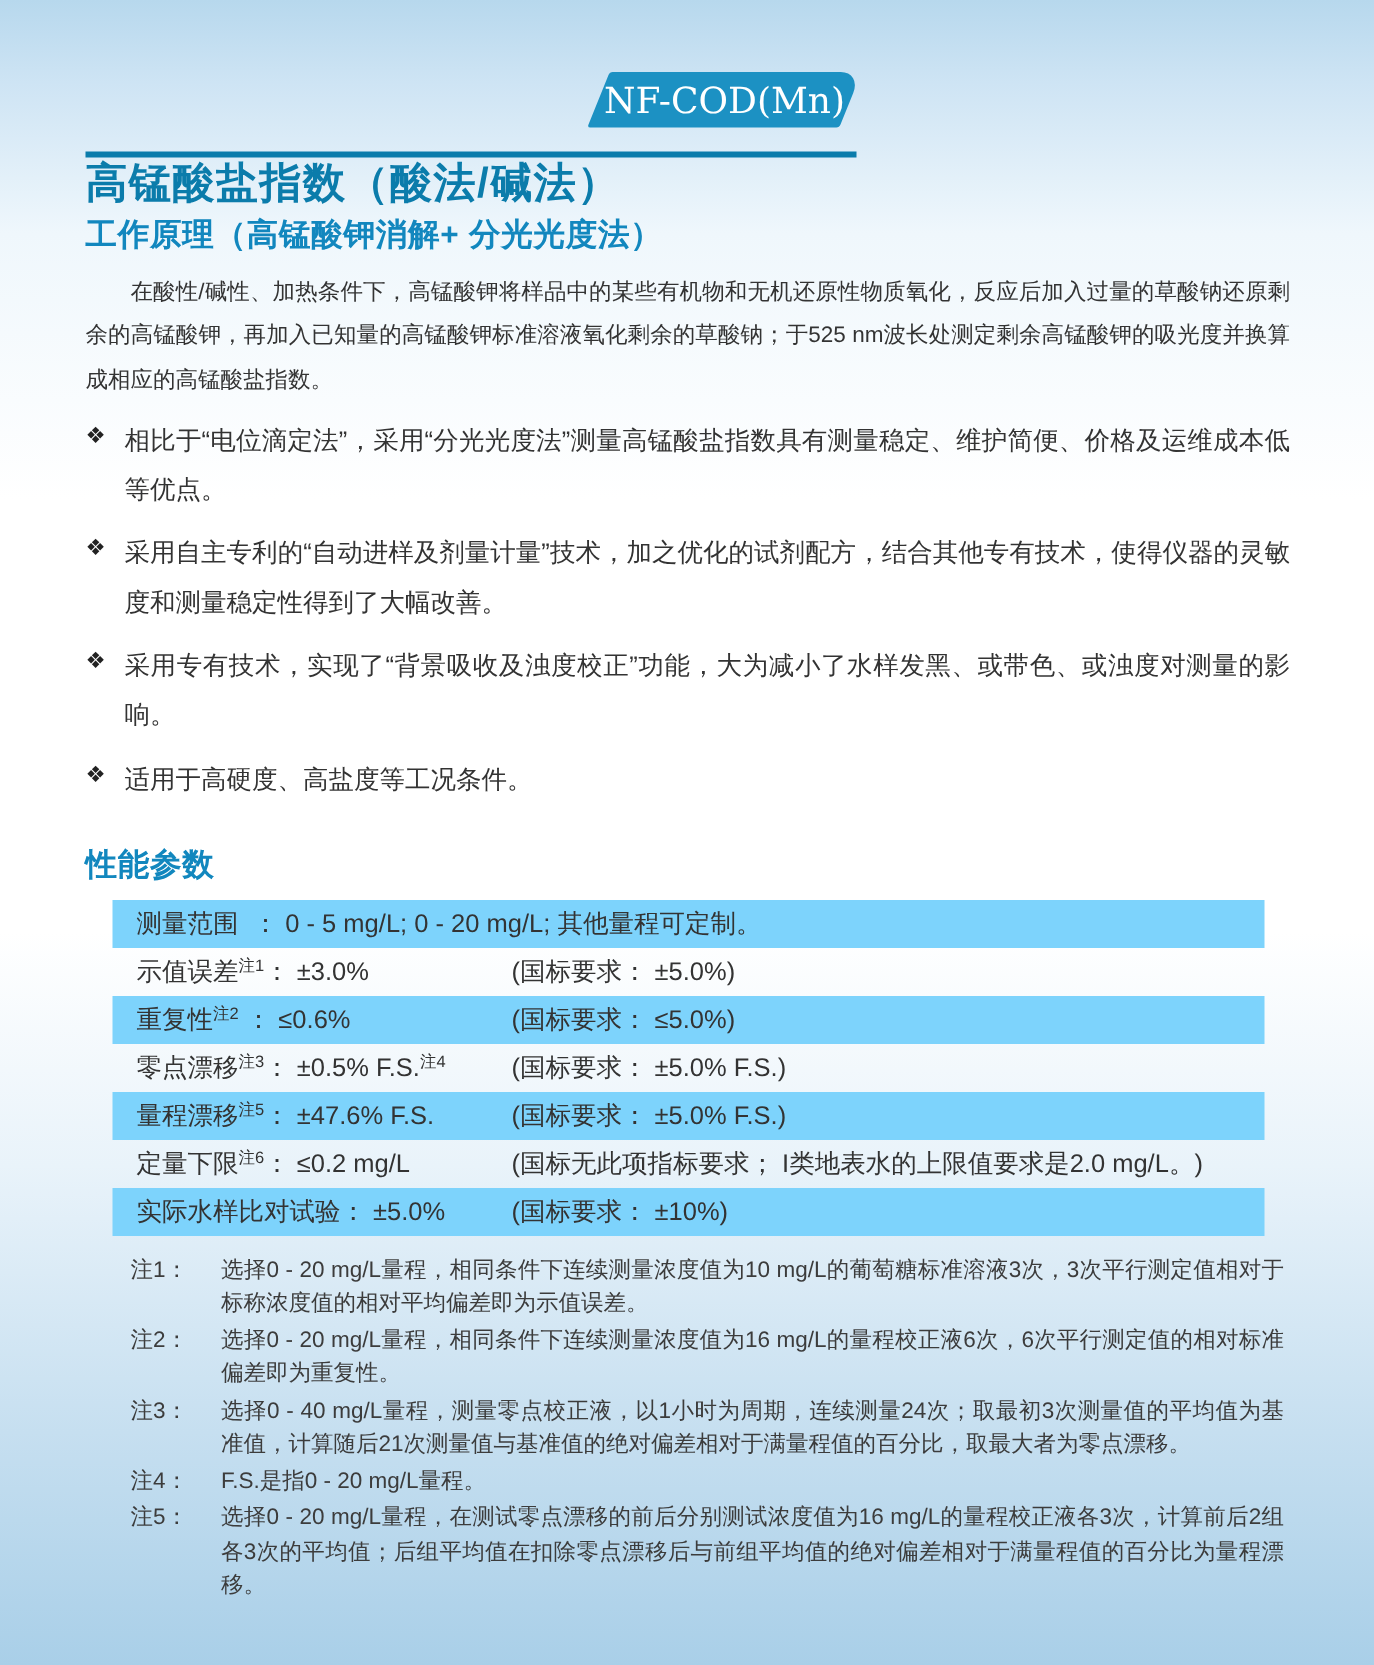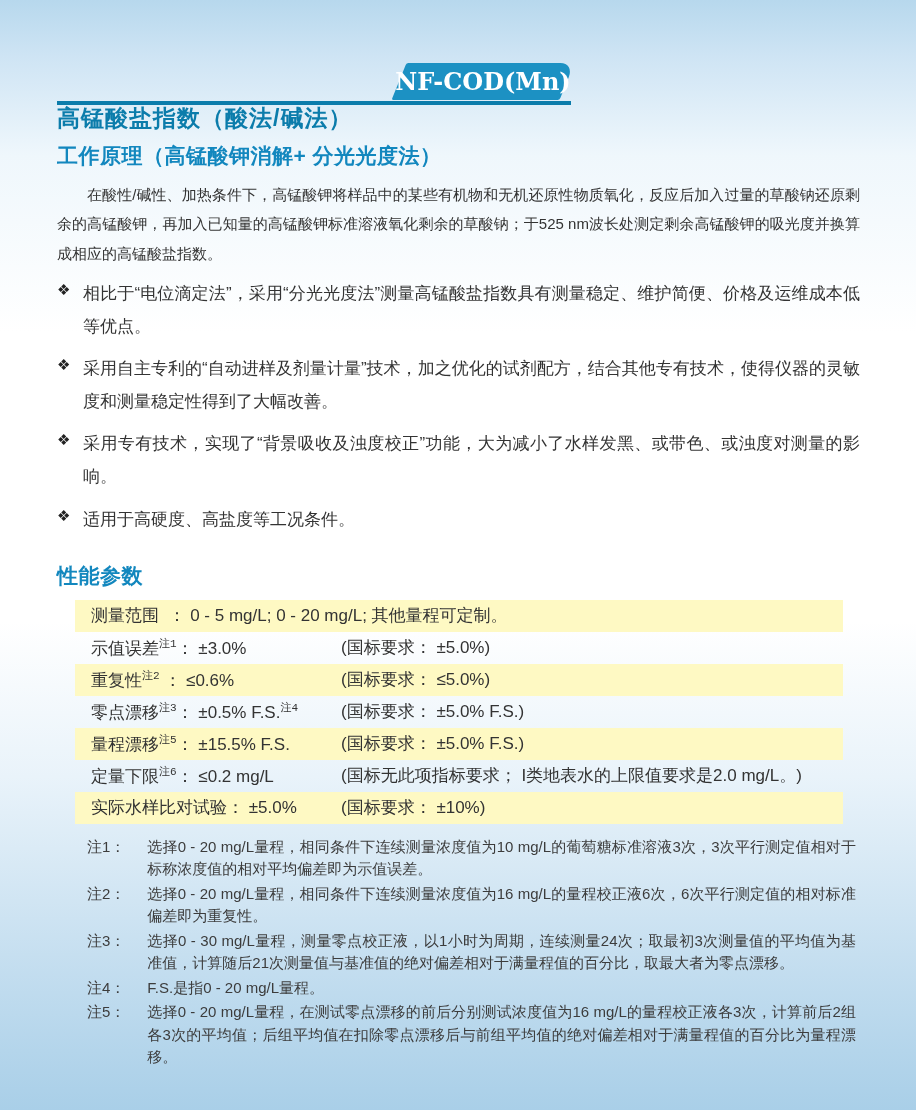--- a/index.html
+++ b/index.html
@@ -8,26 +8,26 @@
     font-family:"Liberation Sans","DejaVu Sans",sans-serif;
     color:#3a3a3a;
     background:linear-gradient(180deg,#b7d8ed 0%,#cee4f4 5%,#eff7fc 14%,#ffffff 30%,#ffffff 56%,#e9f3fa 70%,#c6dff0 86%,#a9cfe8 100%);
   }
   .content { padding:0 56px 0 57px; }
 
   
   .title-row { position:relative; padding-top:62px; height:44px; }
   .page-title {
     position:absolute; left:0; top:60px;
-    font-size:23px; font-weight:bold; color:#0b7cab; letter-spacing:1px;
+    font-size:28px; font-weight:bold; color:#0b7cab; letter-spacing:1px;
     white-space:nowrap;
     margin-top:43px;
   }
   .title-underline { position:absolute; left:0; top:101px; width:514px; height:4px; background:#0b7cab; }
-  .badge { position:absolute; left:342px; top:63px; width:168px; height:37px;font-weight:bold; }
+  .badge { position:absolute; left:342px; top:48px; width:168px; height:37px; }
   .badge-bg {
     position:absolute; inset:0; background:#1c91c3;
     transform:skewX(-22deg); border-radius:2px 14px 2px 2px;
   }
   .badge-text {
     position:absolute; inset:0; display:flex; align-items:center; justify-content:center;
     color:#ffffff; font-family:"DejaVu Serif","Liberation Serif",serif;
     font-size:24px; letter-spacing:0px; white-space:nowrap;
   }
 
@@ -41,24 +41,24 @@
   .para { font-size:15px; line-height:1.95; text-align:justify; text-indent:2em; color:#333333; }
 
   
   .bullet { display:flex; margin:9px 0; }
   .bullet .marker { flex:0 0 auto; width:26px; font-size:15px; color:#222; padding-top:4px; }
   .bullet .btext  { font-size:17px; line-height:1.95; text-align:justify; color:#333333; }
 
   
   .ptable { margin:10px 17px 0 18px; }
   .prow { display:flex; align-items:baseline; padding:4px 0 4px 16px; min-height:24px; font-size:17px; color:#333333; }
-  .prow.alt { background:#fef9c3; }
+  .prow.alt { background:#7dd3fc; }
   .pcol1 { flex:0 0 auto; min-width:250px; white-space:pre; }
   .preq  { white-space:pre; }
-  sup.note-ref { font-size:11px;font-family:Liberation Mono, monospace; }
+  sup.note-ref { font-size:11px; }
 
   
   .notes { margin:12px 0 0 30px; font-size:15px; color:#3c3c3c; }
   .note { display:flex; margin-bottom:2px; }
   .ntag { flex:0 0 auto; white-space:nowrap; margin-right:22px; line-height:1.5; }
   .ntext { line-height:1.5; text-align:justify; padding-right:4px; }
 </style>
 </head>
 <body>
 
@@ -112,21 +112,21 @@
       <span class="pcol1"><span>重复性</span><sup class="note-ref">注2</sup><span> ： </span><span>≤0.6%</span><sup class="note-ref"></sup></span>
       <span class="preq">(国标要求： ≤5.0%)</span>
     </div>
 
     <div class="prow">
       <span class="pcol1"><span>零点漂移</span><sup class="note-ref">注3</sup><span>： </span><span>±0.5% F.S.</span><sup class="note-ref">注4</sup></span>
       <span class="preq">(国标要求： ±5.0% F.S.)</span>
     </div>
 
     <div class="prow alt">
-      <span class="pcol1"><span>量程漂移</span><sup class="note-ref">注5</sup><span>： </span><span>±15.5% F.S.</span><sup class="note-ref"></sup></span>
+      <span class="pcol1"><span>量程漂移</span><sup class="note-ref">注5</sup><span>： </span><span>±47.6% F.S.</span><sup class="note-ref"></sup></span>
       <span class="preq">(国标要求： ±5.0% F.S.)</span>
     </div>
 
     <div class="prow">
       <span class="pcol1"><span>定量下限</span><sup class="note-ref">注6</sup><span>： </span><span>≤0.2 mg/L</span><sup class="note-ref"></sup></span>
       <span class="preq">(国标无此项指标要求； I类地表水的上限值要求是2.0 mg/L。)</span>
     </div>
 
     <div class="prow alt">
       <span class="pcol1"><span>实际水样比对试验</span><sup class="note-ref"></sup><span>： </span><span>±5.0%</span><sup class="note-ref"></sup></span>
@@ -138,21 +138,21 @@
     <div class="note">
       <span class="ntag">注1：</span>
       <span class="ntext">选择0 - 20 mg/L量程，相同条件下连续测量浓度值为10 mg/L的葡萄糖标准溶液3次，3次平行测定值相对于标称浓度值的相对平均偏差即为示值误差。</span>
     </div>
     <div class="note">
       <span class="ntag">注2：</span>
       <span class="ntext">选择0 - 20 mg/L量程，相同条件下连续测量浓度值为16 mg/L的量程校正液6次，6次平行测定值的相对标准偏差即为重复性。</span>
     </div>
     <div class="note">
       <span class="ntag">注3：</span>
-      <span class="ntext">选择0 - 30 mg/L量程，测量零点校正液，以1小时为周期，连续测量24次；取最初3次测量值的平均值为基准值，计算随后21次测量值与基准值的绝对偏差相对于满量程值的百分比，取最大者为零点漂移。</span>
+      <span class="ntext">选择0 - 40 mg/L量程，测量零点校正液，以1小时为周期，连续测量24次；取最初3次测量值的平均值为基准值，计算随后21次测量值与基准值的绝对偏差相对于满量程值的百分比，取最大者为零点漂移。</span>
     </div>
     <div class="note">
       <span class="ntag">注4：</span>
       <span class="ntext">F.S.是指0 - 20 mg/L量程。</span>
     </div>
     <div class="note">
       <span class="ntag">注5：</span>
       <span class="ntext">选择0 - 20 mg/L量程，在测试零点漂移的前后分别测试浓度值为16 mg/L的量程校正液各3次，计算前后2组各3次的平均值；后组平均值在扣除零点漂移后与前组平均值的绝对偏差相对于满量程值的百分比为量程漂移。</span>
     </div>
 

